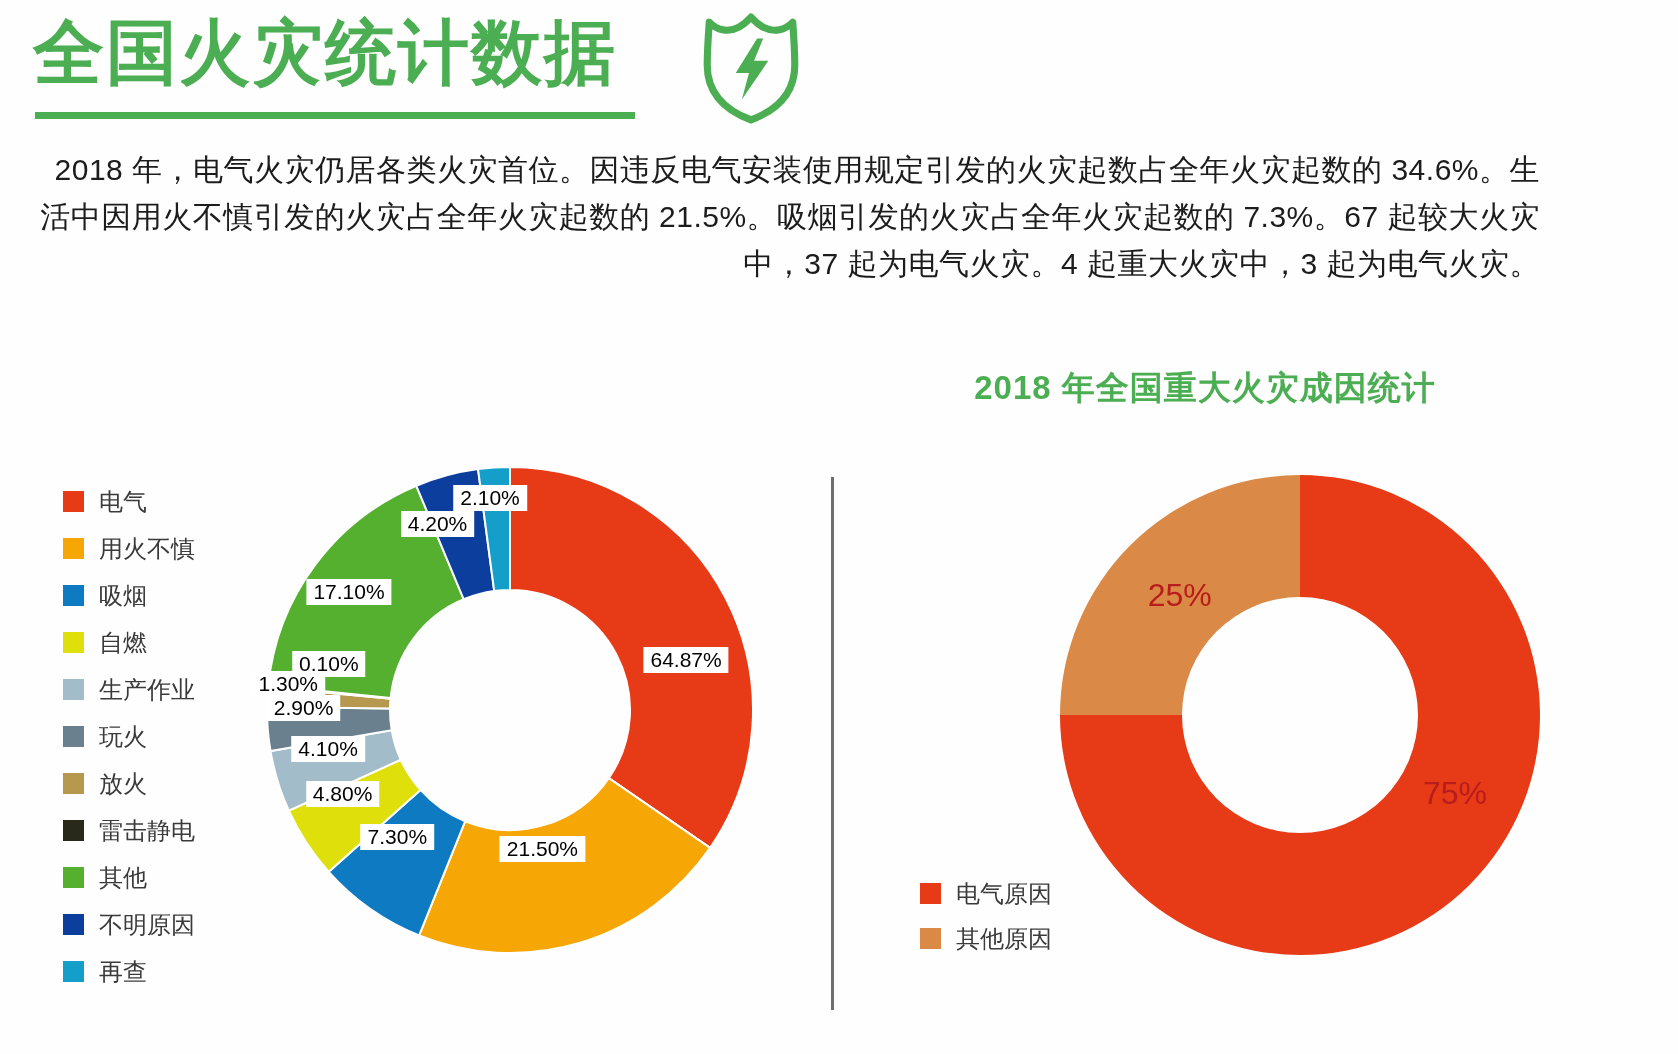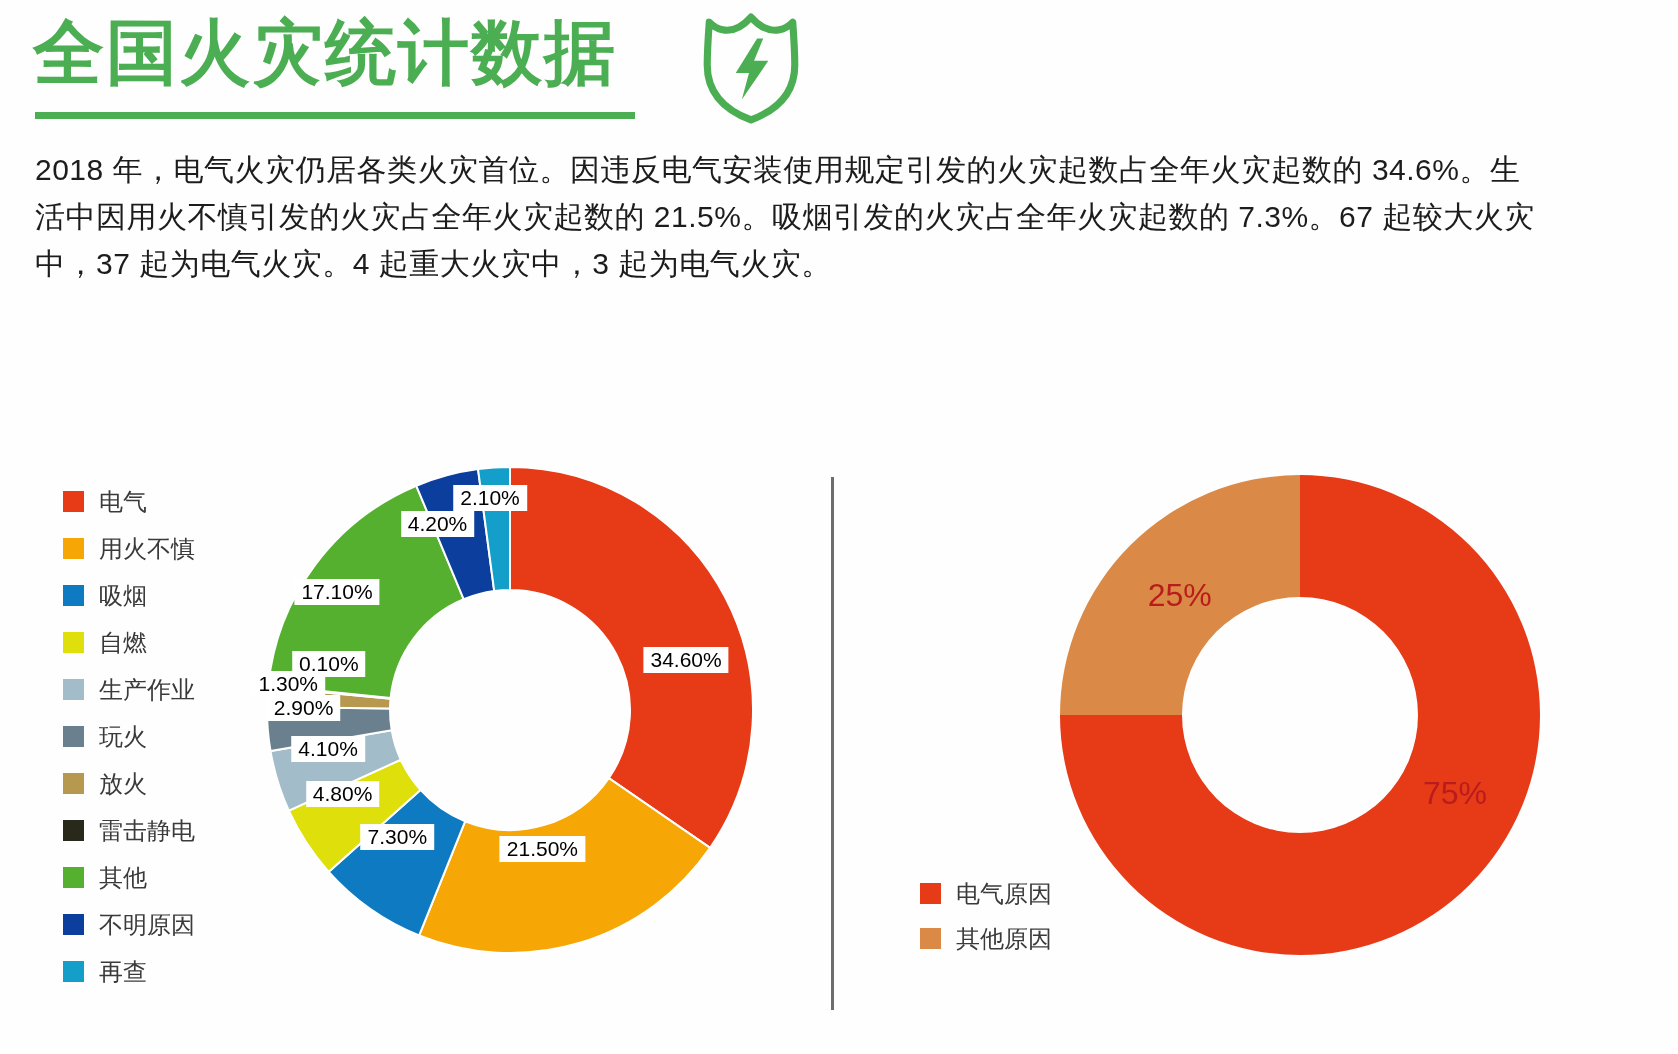--- a/index.html
+++ b/index.html
@@ -9,21 +9,21 @@
   }
   .abs{position:absolute;}
   #page-title{
     margin:0;left:33px;top:2px;font-size:71px;font-weight:800;letter-spacing:2px;
     color:var(--green);line-height:1.45;
   }
   #title-underline{left:35px;top:112px;width:600px;height:7px;background:var(--green);}
   #shield{left:700px;top:12px;}
   #intro{
     margin:0;left:35px;top:146px;width:1505px;
-    font-size:30px;line-height:47px;color:#1c1c1c;letter-spacing:0.5px;
+    font-size:30px;line-height:47px;color:#1c1c1c;letter-spacing:0.5px;text-align:right;
   }
   .chart-title{
     font-size:33px;font-weight:bold;color:var(--green);text-align:center;letter-spacing:1px;
   }
   #left-chart-title{left:30px;top:366px;width:730px;}
   #right-chart-title{left:905px;top:366px;width:600px;}
   #donuts{left:0;top:0;}
   #divider{left:831px;top:477px;width:3px;height:533px;background:#6d6d6d;}
   .legend{display:flex;flex-direction:column;}
   #legend-left{left:45px;top:478px;}
@@ -47,20 +47,21 @@
 
   <svg id="shield" class="abs" width="102" height="112" viewBox="0 0 100 110">
     <path d="M50,5 C58,14 68,19.5 78,17.5 C83,16.5 88,13 91,10 C92,24 93,38 93,52
              C93,81 74,97 50,106 C26,97 7,81 7,52 C7,38 8,24 9,10
              C12,13 17,16.5 22,17.5 C32,19.5 42,14 50,5 Z" fill="none" stroke="#4cae52" stroke-width="7" stroke-linejoin="round"></path>
     <polygon points="56,26 35,60 48,60 41,86 67,48 53,48 62,26" fill="#4cae52"></polygon>
   </svg>
 
   <p id="intro" class="abs">2018 年，电气火灾仍居各类火灾首位。因违反电气安装使用规定引发的火灾起数占全年火灾起数的 34.6%。生活中因用火不慎引发的火灾占全年火灾起数的 21.5%。吸烟引发的火灾占全年火灾起数的 7.3%。67 起较大火灾中，37 起为电气火灾。4 起重大火灾中，3 起为电气火灾。</p>
 
+  <div id="right-chart-title" class="abs chart-title">2018 年全国重大火灾成因统计</div>
 
   <svg id="donuts" class="abs" width="1678" height="1054" viewBox="0 0 1678 1054">
       <path d="M510,467 A243,243 0 0 1 710.1184212237079,847.8463546378018 L608.8239117154113,778.0722738952109 A120,120 0 0 0 510,590 Z" fill="#e73a17" stroke="#ffffff" stroke-width="2"></path>
       <path d="M710.1184212237079,847.8463546378018 A243,243 0 0 1 419.1279130057145,935.3691722603227 L465.12489531146394,821.2934184001593 A120,120 0 0 0 608.8239117154113,778.0722738952109 Z" fill="#f6a705" stroke="#ffffff" stroke-width="2"></path>
       <path d="M419.1279130057145,935.3691722603227 A243,243 0 0 1 328.7363016619237,871.8408837865231 L420.48706254909814,789.9214240921101 A120,120 0 0 0 465.12489531146394,821.2934184001593 Z" fill="#0e7ac1" stroke="#ffffff" stroke-width="2"></path>
       <path d="M328.7363016619237,871.8408837865231 A243,243 0 0 1 288.84424912354586,810.6932661813677 L400.78728351780046,759.7250697191939 A120,120 0 0 0 420.48706254909814,789.9214240921101 Z" fill="#dfdf0c" stroke="#ffffff" stroke-width="2"></path>
       <path d="M288.84424912354586,810.6932661813677 A243,243 0 0 1 270.4883633787935,751.0265270651944 L391.72264858212026,730.2600133655282 A120,120 0 0 0 400.78728351780046,759.7250697191939 Z" fill="#a3bcc9" stroke="#ffffff" stroke-width="2"></path>
       <path d="M270.4883633787935,751.0265270651944 A243,243 0 0 1 267.0191862584727,706.9464523083453 L390.00947469554205,708.4920752139977 A120,120 0 0 0 391.72264858212026,730.2600133655282 Z" fill="#6a808e" stroke="#ffffff" stroke-width="2"></path>
       <path d="M267.0191862584727,706.9464523083453 A243,243 0 0 1 268.07844260145157,687.131679863601 L390.5325642476304,698.7070024017783 A120,120 0 0 0 390.00947469554205,708.4920752139977 Z" fill="#b6984e" stroke="#ffffff" stroke-width="2"></path>
       <path d="M268.07844260145157,687.131679863601 A243,243 0 0 1 268.2269028735441,685.6121032911549 L390.605877962244,697.9565942178542 A120,120 0 0 0 390.5325642476304,698.7070024017783 Z" fill="#29291b" stroke="#ffffff" stroke-width="2"></path>
@@ -123,26 +124,26 @@
       <div class="legend-row">
         <span class="legend-swatch" style="background: rgb(231, 58, 23);"></span>
         <span class="legend-label">电气原因</span>
       </div>
       <div class="legend-row">
         <span class="legend-swatch" style="background: rgb(218, 138, 70);"></span>
         <span class="legend-label">其他原因</span>
       </div>
     </div>
 
-<div class="slice-label box" style="left: 686.112px; top: 660.343px;">34.60%</div>
+<div class="slice-label box" style="left: 686.112px; top: 660.343px;">64.87%</div>
     <div class="slice-label box" style="left: 542.421px; top: 849.287px;">21.50%</div>
     <div class="slice-label box" style="left: 397.349px; top: 836.903px;">7.30%</div>
     <div class="slice-label box" style="left: 342.57px; top: 794.444px;">4.80%</div>
     <div class="slice-label box" style="left: 328.046px; top: 748.515px;">4.10%</div>
     <div class="slice-label box" style="left: 303.561px; top: 708.28px;">2.90%</div>
     <div class="slice-label box" style="left: 288.259px; top: 684.285px;">1.30%</div>
     <div class="slice-label box" style="left: 328.862px; top: 664.303px;">0.10%</div>
-    <div class="slice-label box" style="left: 337px; top: 591.64px; text-align: center;">17.10%</div>
+    <div class="slice-label box" style="left: 349px; top: 591.64px; text-align: center;">17.10%</div>
     <div class="slice-label box" style="left: 437.527px; top: 524.301px;">4.20%</div>
     <div class="slice-label box" style="left: 490.002px; top: 498.396px;">2.10%</div>
     <div class="slice-label plain" style="left: 1455px; top: 792.782px;">75%</div>
     <div class="slice-label plain" style="left: 1179.79px; top: 594.792px;">25%</div>
   </div>
 
 </body></html>

